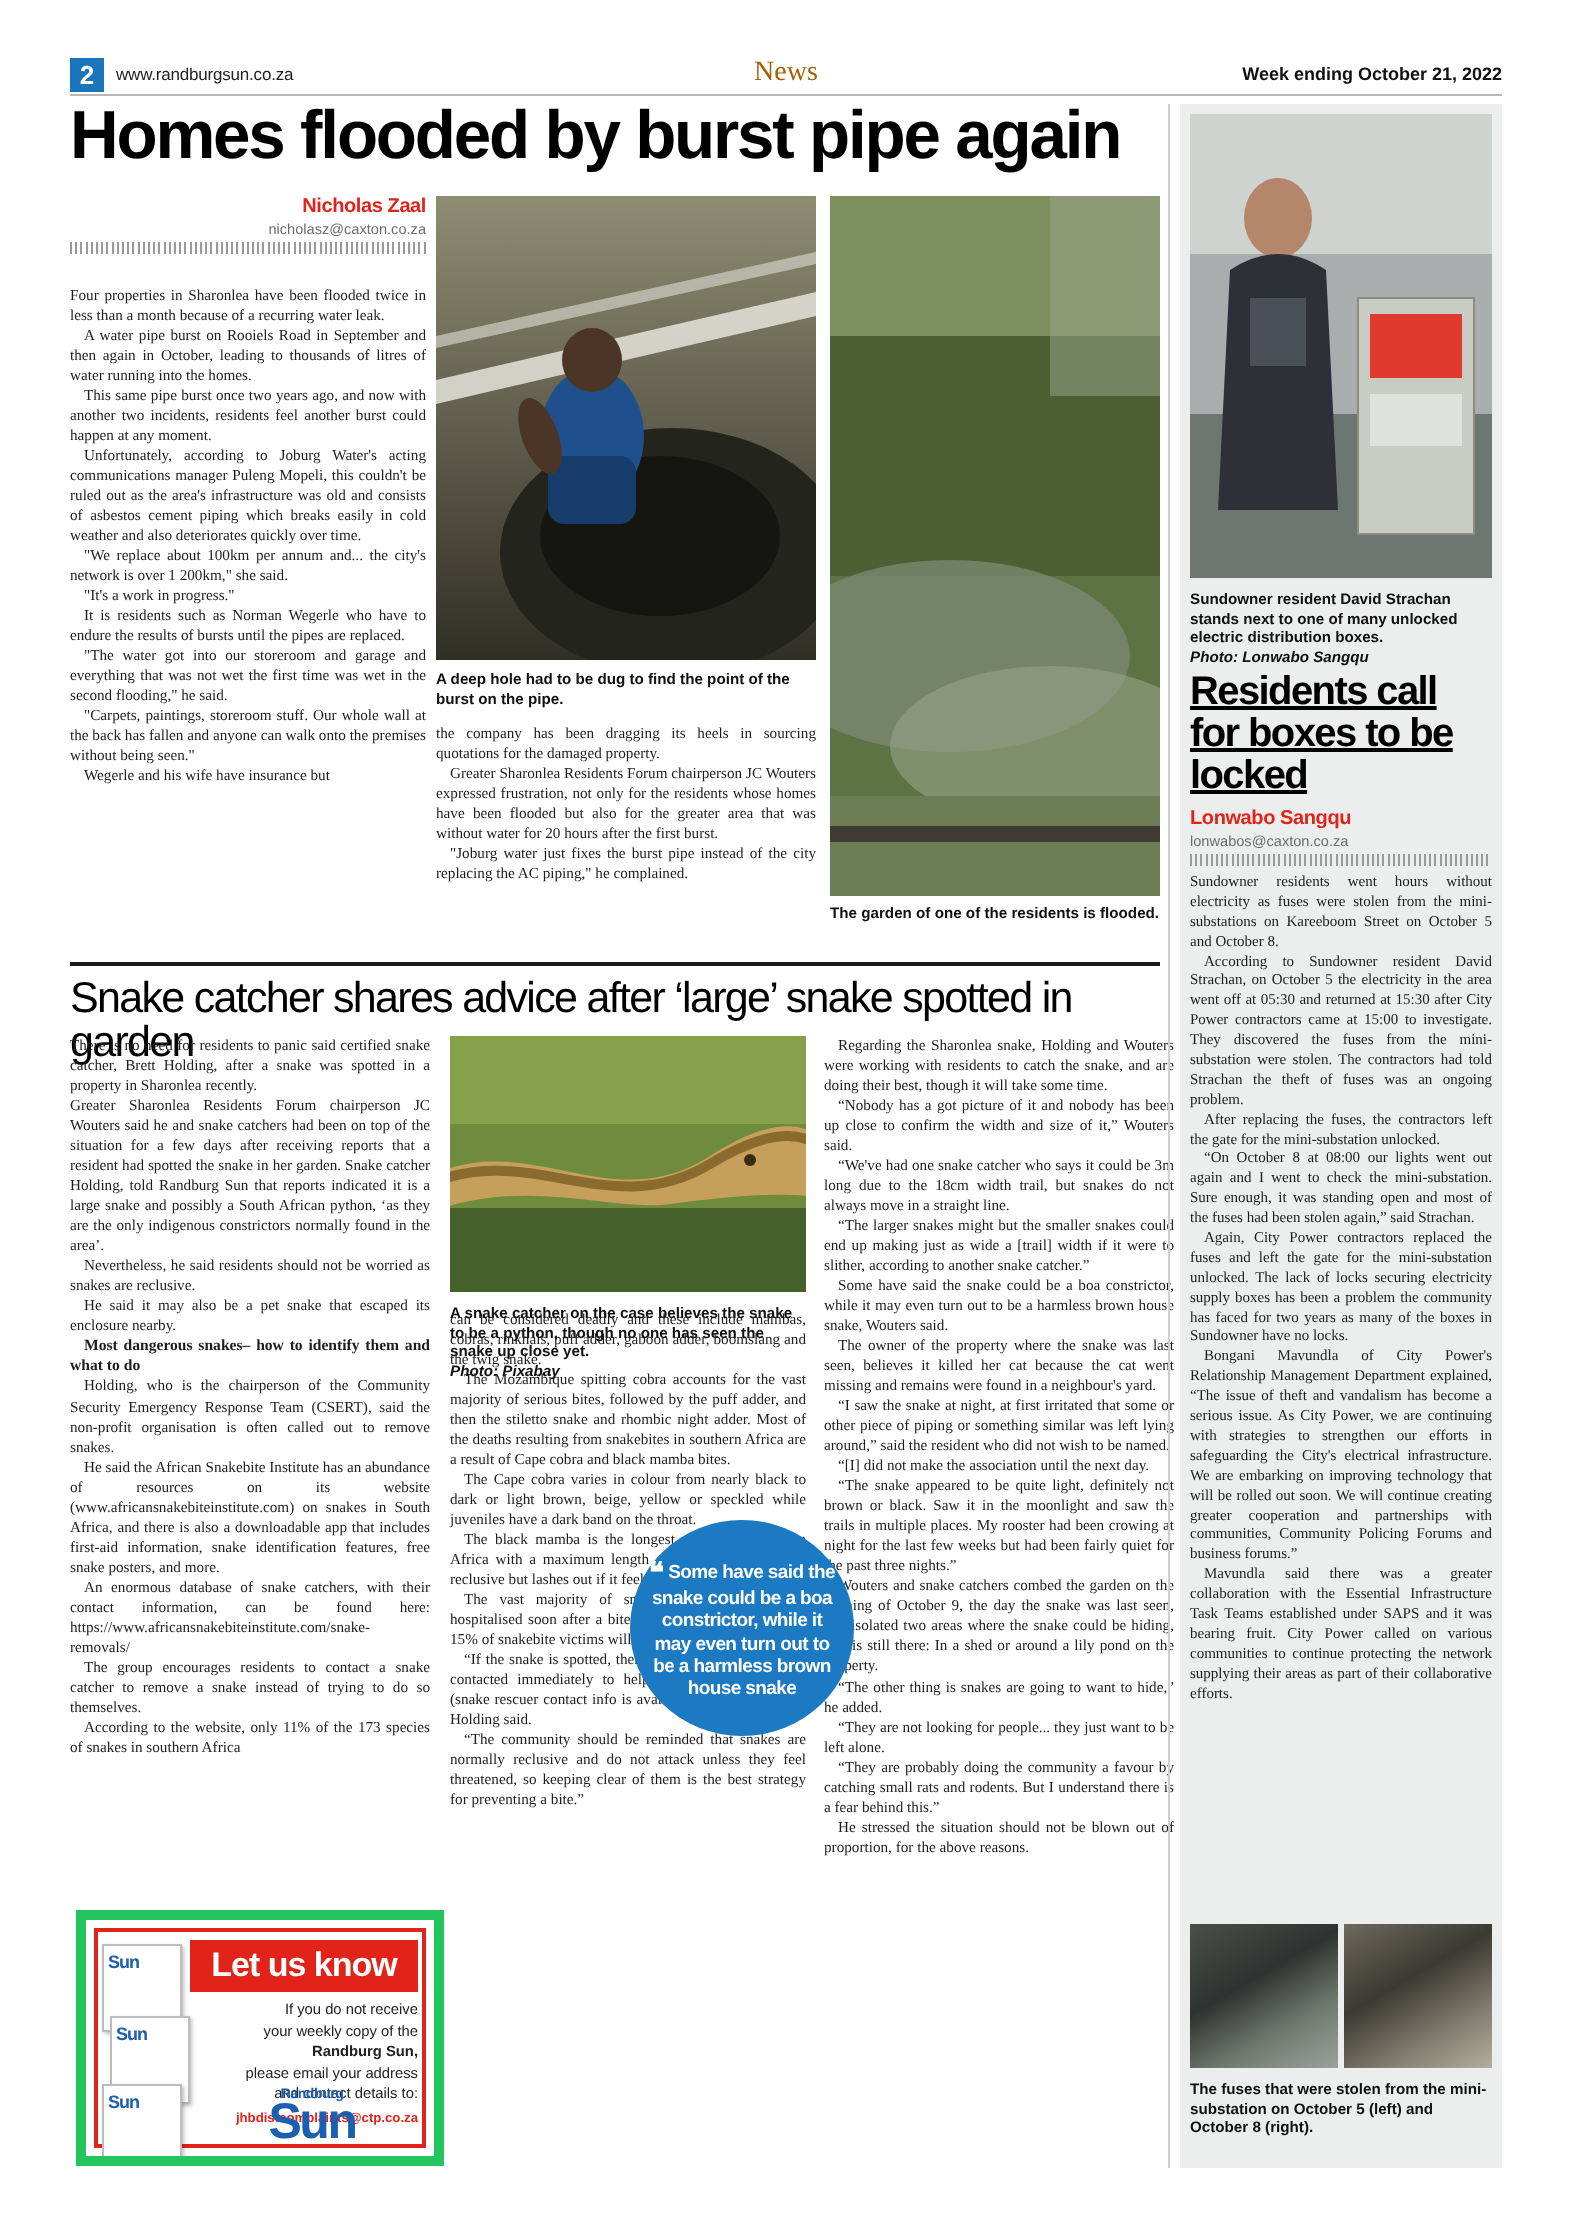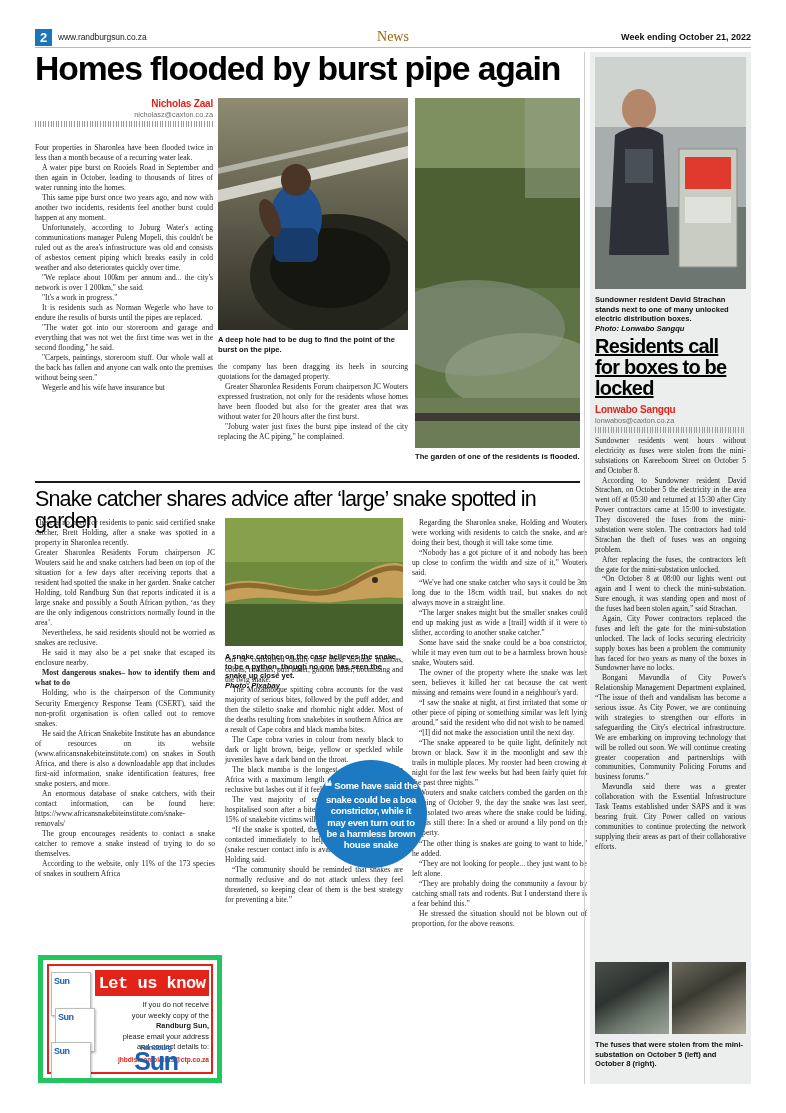--- a/index.html
+++ b/index.html
@@ -161,21 +161,21 @@
   .ad {
     position:absolute; left:38px; top:955px; width:184px; height:128px;
     border:5px solid #22c55e; background:#fff; overflow:hidden;
   }
   .ad-inner { position:absolute; inset:4px; border:2px solid #e2231a; }
   .ad-banner {
     position:absolute; left:52px; top:10px; right:8px; height:26px;
     background:#e2231a; display:flex; align-items:center; justify-content:center;
   }
   .ad-banner span {
-    font-family:Liberation Mono, monospace; font-weight:bold;
+    font-family:Liberation Sans, sans-serif; font-weight:bold;
     color:#fff; font-size:17px; letter-spacing:-0.5px;
   }
   .ad-text {
     position:absolute; left:56px; top:40px; right:8px;
     font-family:"Liberation Sans", sans-serif; font-size:7.4px;
     line-height:1.42; text-align:right; color:#222;
   }
   .ad-text b { font-weight:bold; }
   .ad-email {
     font-family:"Liberation Sans", sans-serif; font-weight:bold;

